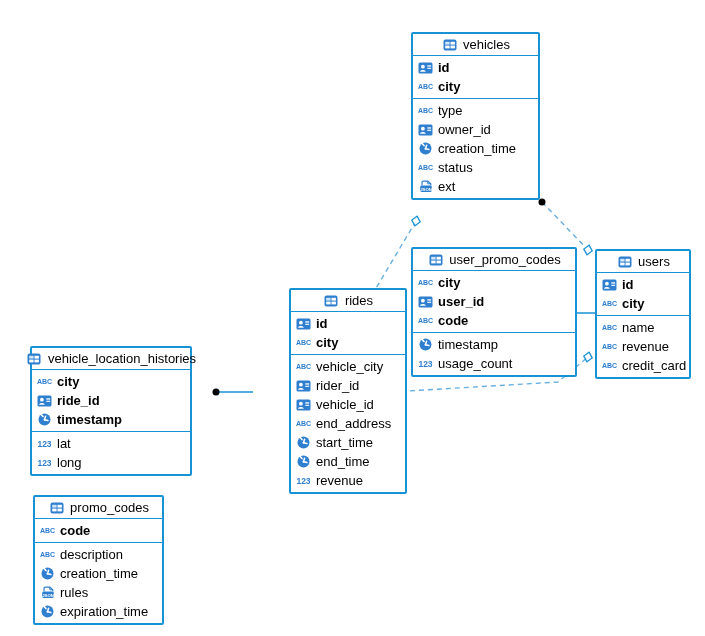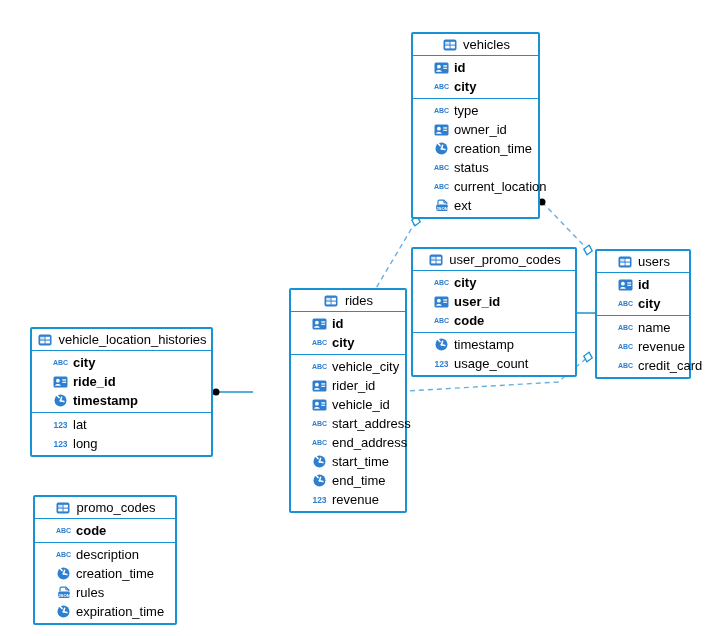--- a/index.html
+++ b/index.html
@@ -19,21 +19,21 @@
   }
   .ehead{
     display:flex;align-items:center;justify-content:center;gap:5px;
     height:21px;border-bottom:1.5px solid var(--blue);
     font-size:13px;color:#000;padding:0 1px;white-space:nowrap;
   }
   .esec{padding:2px 0;}
   .esec.flds{border-top:1.5px solid var(--blue);}
   .erow{
     display:flex;align-items:center;gap:4px;height:19px;
-    padding:0 20px;font-size:13px;color:#000;white-space:nowrap;
+    padding:0 4px;font-size:13px;color:#000;white-space:nowrap;
   }
   .erow.pk .lbl{font-weight:700;}
   .cicon{
     width:17px;flex:0 0 17px;display:inline-flex;
     justify-content:center;
   }
   .abc{font-size:7px;font-weight:800;color:var(--iconblue);letter-spacing:0;font-style:normal;}
   .num{font-size:8.5px;font-weight:700;color:var(--iconblue);font-style:normal;}
   .lbl{overflow:visible;}
 </style>
@@ -105,26 +105,20 @@
           <span class="lbl">creation_time</span>
         </div>
         <div class="erow">
           <span class="cicon">
             <i class="abc">ABC</i>
           </span>
           <span class="lbl">status</span>
         </div>
         <div class="erow">
           <span class="cicon">
-            <i class="abc">ABC</i>
-          </span>
-          <span class="lbl">current_location</span>
-        </div>
-        <div class="erow">
-          <span class="cicon">
             <svg width="14" height="13" viewBox="0 0 14 13">
               <path d="M3 5.2 V2.6 Q3 1.2 4.4 1.2 H8.8 L11.8 3.8 V5.2" fill="none" stroke="#2e7fd0" stroke-width="1.2"></path>
               <path d="M8.8 1.2 V3.8 H11.8" fill="none" stroke="#2e7fd0" stroke-width="1"></path>
               <rect x="1.2" y="5.6" width="11.6" height="6.4" rx="1.4" fill="#2e7fd0"></rect>
               <text x="7" y="10.6" text-anchor="middle" font-size="4.3" font-weight="bold" fill="#ffffff" font-family="Liberation Sans, sans-serif">JSON</text>
             </svg>
           </span>
           <span class="lbl">ext</span>
         </div>
       </div>
@@ -303,26 +297,20 @@
               <rect x="9.3" y="3.3" width="3.8" height="1.3" fill="#fff"></rect>
               <rect x="9.3" y="5.7" width="3.8" height="1.3" fill="#fff" opacity="0.85"></rect>
             </svg>
           </span>
           <span class="lbl">vehicle_id</span>
         </div>
         <div class="erow">
           <span class="cicon">
             <i class="abc">ABC</i>
           </span>
-          <span class="lbl">start_address</span>
-        </div>
-        <div class="erow">
-          <span class="cicon">
-            <i class="abc">ABC</i>
-          </span>
           <span class="lbl">end_address</span>
         </div>
         <div class="erow">
           <span class="cicon">
             <svg width="13" height="13" viewBox="0 0 13 13">
               <circle cx="6.5" cy="6.5" r="6" fill="#2e7fd0"></circle>
               <path d="M3.2 1.4 L5 3.6" stroke="#fff" stroke-width="1.6" stroke-linecap="round"></path>
               <path d="M6.5 6.8 L7.6 3.2 M6.5 6.8 L9.9 7.6" stroke="#fff" stroke-width="1.5" stroke-linecap="round" fill="none"></path>
               <circle cx="6.5" cy="6.8" r="1" fill="#fff"></circle>
             </svg>
@@ -341,21 +329,21 @@
           <span class="lbl">end_time</span>
         </div>
         <div class="erow">
           <span class="cicon">
             <i class="num">123</i>
           </span>
           <span class="lbl">revenue</span>
         </div>
       </div>
     </div>
-    <div class="etable" style="left: 30px; top: 327px; width: 183px;">
+    <div class="etable" style="left: 30px; top: 346px; width: 162px;">
       <div class="ehead">
         <span class="cicon">
           <svg width="14" height="12" viewBox="0 0 14 12">
             <rect x="0.5" y="0.5" width="13" height="11" rx="2" fill="#2e7fd0"></rect>
             <rect x="2.2" y="2.8" width="4.4" height="2.8" fill="#cfe6f8"></rect>
             <rect x="7.5" y="2.8" width="4.4" height="2.8" fill="#ffffff"></rect>
             <rect x="2.2" y="6.6" width="4.4" height="2.8" fill="#ffffff"></rect>
             <rect x="7.5" y="6.6" width="4.4" height="2.8" fill="#ffffff"></rect>
           </svg>
         </span>
@@ -400,21 +388,21 @@
           <span class="lbl">lat</span>
         </div>
         <div class="erow">
           <span class="cicon">
             <i class="num">123</i>
           </span>
           <span class="lbl">long</span>
         </div>
       </div>
     </div>
-    <div class="etable" style="left: 33px; top: 495px; width: 144px;">
+    <div class="etable" style="left: 33px; top: 495px; width: 131px;">
       <div class="ehead">
         <span class="cicon">
           <svg width="14" height="12" viewBox="0 0 14 12">
             <rect x="0.5" y="0.5" width="13" height="11" rx="2" fill="#2e7fd0"></rect>
             <rect x="2.2" y="2.8" width="4.4" height="2.8" fill="#cfe6f8"></rect>
             <rect x="7.5" y="2.8" width="4.4" height="2.8" fill="#ffffff"></rect>
             <rect x="2.2" y="6.6" width="4.4" height="2.8" fill="#ffffff"></rect>
             <rect x="7.5" y="6.6" width="4.4" height="2.8" fill="#ffffff"></rect>
           </svg>
         </span>

